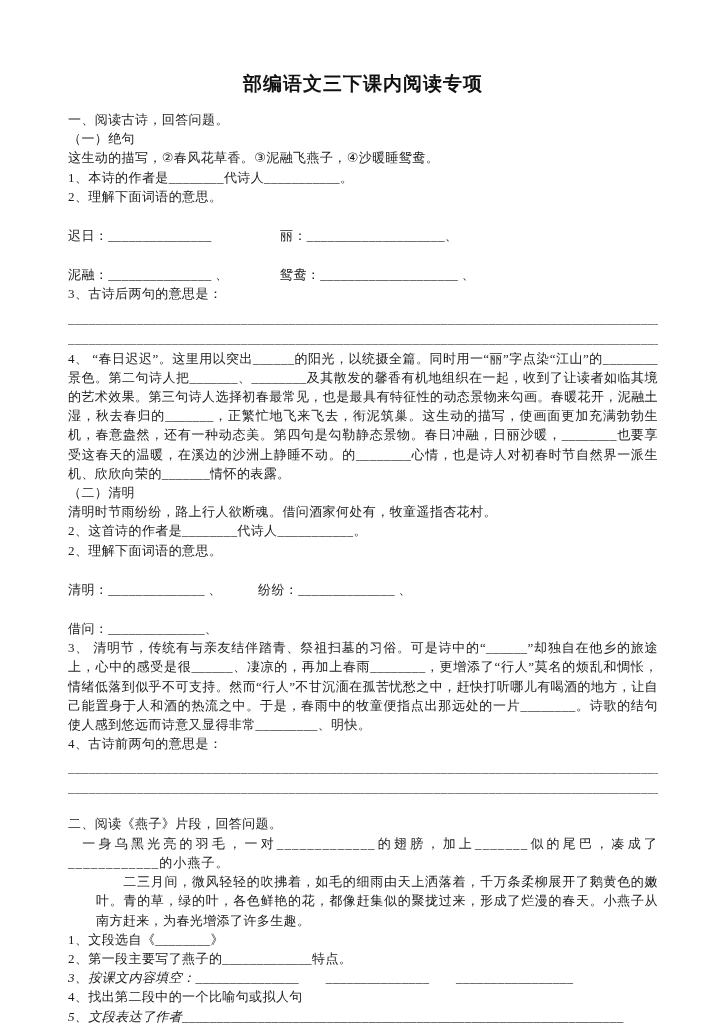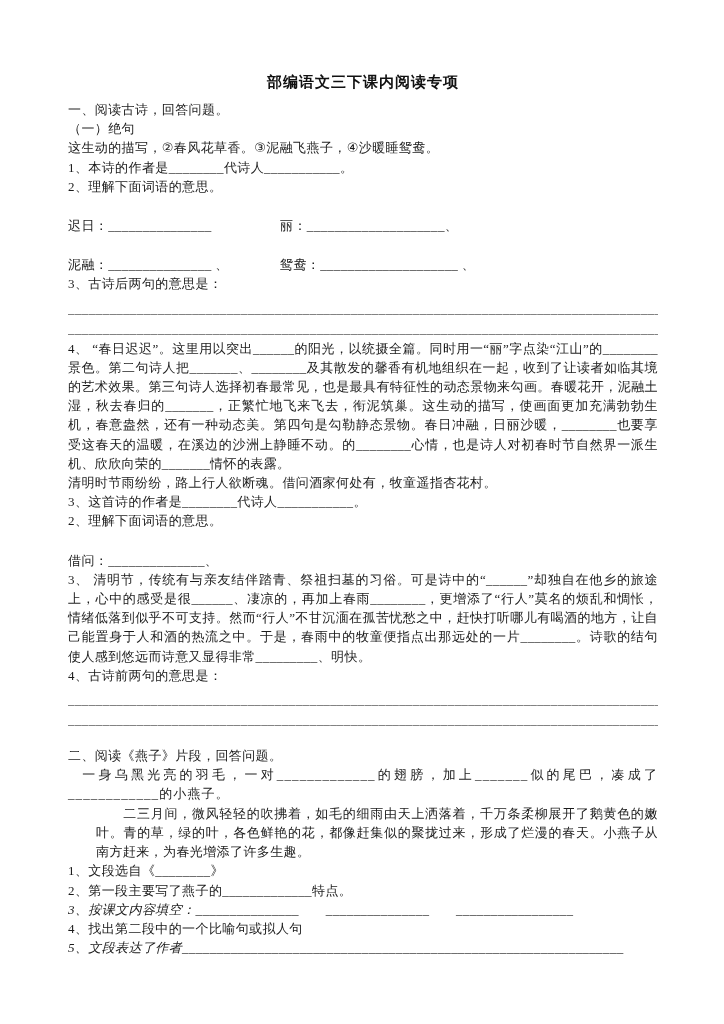--- a/index.html
+++ b/index.html
@@ -11,26 +11,26 @@
     background: #ffffff;
     padding: 72px 66px 0 68px;
     overflow: hidden;
     font-family: "Liberation Serif", "DejaVu Serif", "DejaVu Sans", serif;
     font-size: 13px;
     line-height: 19.2px;
     color: #1b1b1b;
     letter-spacing: 0.4px;
   }
   .doc-title {
-    font-family: Liberation Mono, monospace;
+    font-family: Liberation Serif, serif;
     font-weight: bold;
-    font-size: 15px;
+    font-size: 19px;
     line-height: 24px;
     text-align: center;
-    margin: 0 0 4px 0;
+    margin: 0 0 14px 0;
     letter-spacing: 1px;
     color: #111;
   }
   .line { white-space: pre-wrap; }
   .para { text-align: justify; white-space: normal; }
   .vocab-row { display: flex; margin-top: 20px; }
   .vcell { white-space: pre; }
   .vl-212 { width: 212px; flex: none; }
   .vl-190 { width: 190px; flex: none; }
   .rule {
@@ -65,23 +65,28 @@
   </div>
   <div class="vocab-row">
     <span class="vcell vl-212">泥融：_______________ 、</span>
     <span class="vcell">鸳鸯：____________________ 、</span>
   </div>
   <div class="line">3、古诗后两句的意思是：</div>
   <div class="rule rule-sp">________________________________________________________________________________________________</div>
   <div class="rule">________________________________________________________________________________________________</div>
   <div class="para">4、 “春日迟迟”。这里用以突出______的阳光，以统摄全篇。同时用一“丽”字点染“江山”的________景色。第二句诗人把_______、________及其散发的馨香有机地组织在一起，收到了让读者如临其境的艺术效果。第三句诗人选择初春最常见，也是最具有特征性的动态景物来勾画。春暖花开，泥融土湿，秋去春归的_______，正繁忙地飞来飞去，衔泥筑巢。这生动的描写，使画面更加充满勃勃生机，春意盎然，还有一种动态美。第四句是勾勒静态景物。春日冲融，日丽沙暖，________也要享受这春天的温暖，在溪边的沙洲上静睡不动。的________心情，也是诗人对初春时节自然界一派生机、欣欣向荣的_______情怀的表露。</div>
 
+  <div class="line">（二）清明</div>
   <div class="line">清明时节雨纷纷，路上行人欲断魂。借问酒家何处有，牧童遥指杏花村。</div>
-  <div class="line">3、这首诗的作者是________代诗人___________。</div>
+  <div class="line">2、这首诗的作者是________代诗人___________。</div>
   <div class="line">2、理解下面词语的意思。</div>
+  <div class="vocab-row">
+    <span class="vcell vl-190">清明：______________ 、</span>
+    <span class="vcell">纷纷：______________ 、</span>
+  </div>
   <div class="vocab-row">
     <span class="vcell">借问：______________、</span>
   </div>
   <div class="para">3、 清明节，传统有与亲友结伴踏青、祭祖扫墓的习俗。可是诗中的“______”却独自在他乡的旅途上，心中的感受是很______、凄凉的，再加上春雨________，更增添了“行人”莫名的烦乱和惆怅，情绪低落到似乎不可支持。然而“行人”不甘沉湎在孤苦忧愁之中，赶快打听哪儿有喝酒的地方，让自己能置身于人和酒的热流之中。于是，春雨中的牧童便指点出那远处的一片________。诗歌的结句使人感到悠远而诗意又显得非常_________、明快。</div>
   <div class="line">4、古诗前两句的意思是：</div>
   <div class="rule rule-sp">________________________________________________________________________________________________</div>
   <div class="rule">________________________________________________________________________________________________</div>
 
   <div class="line sec2-gap">二、阅读《燕子》片段，回答问题。</div>
   <div class="para indent1 ls1">一身乌黑光亮的羽毛，一对_____________的翅膀，加上_______似的尾巴，凑成了____________的小燕子。</div>

